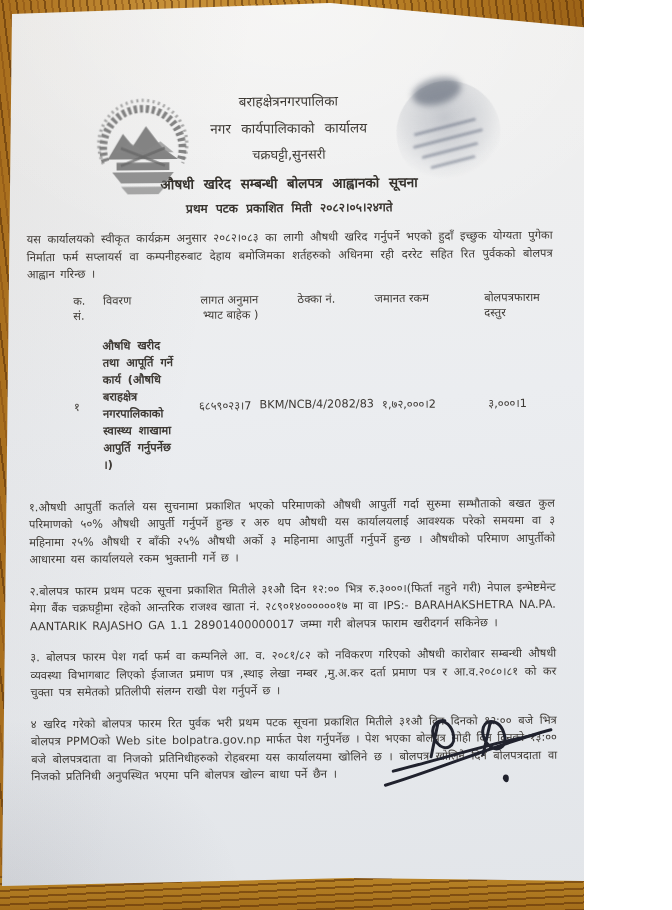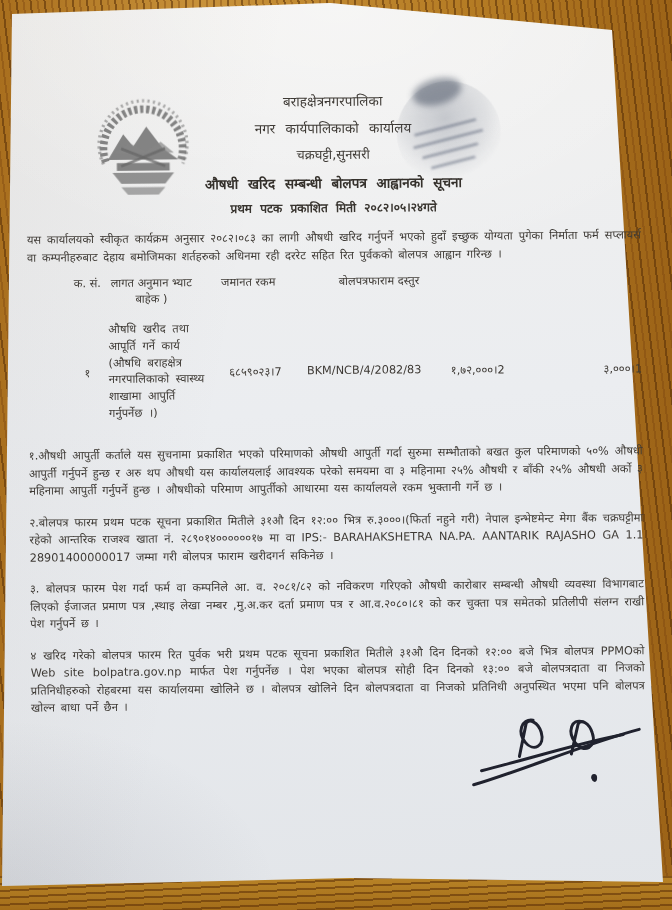--- a/index.html
+++ b/index.html
@@ -1,17 +1,17 @@
 <!DOCTYPE html>
 <html><head>
 <meta charset="utf-8">
 <style>
   html,body{margin:0;padding:0;}
   .photo{
-    position:relative;width:672px;height:910px;overflow:hidden;
+    position:relative;width:584px;height:910px;overflow:hidden;
     font-family:"DejaVu Sans",sans-serif;
     background:
       repeating-linear-gradient(83deg,
         rgba(84,44,6,.55) 0 2px, rgba(84,44,6,0) 2px 7px,
         rgba(120,66,14,.38) 7px 9px, rgba(120,66,14,0) 9px 14px),
       linear-gradient(90deg,#a96f1e,#c8923a 30%,#b57c24 70%,#9c6317);
   }
   .wood-bottom{
     position:absolute;left:0;right:0;bottom:0;height:34px;
     background:
@@ -50,29 +50,29 @@
   .stamp .ln{position:absolute;height:3px;border-radius:2px;background:rgba(60,70,95,.38);filter:blur(1px);}
   .stamp .ln1{left:26px;top:44px;width:64px;}
   .stamp .ln2{left:22px;top:56px;width:72px;}
   .stamp .ln3{left:28px;top:68px;width:58px;}
   .stamp .ln4{left:34px;top:80px;width:46px;}
   
   .intro{margin-top:13px;font-size:11.3px;line-height:1.55;text-align:justify;word-spacing:2px;}
   
   .tbl{margin:10px 0 0 46px;font-size:11.3px;}
   .trow{display:flex;gap:8px;}
-  .c-sn{width:28px;text-align:center;}
+  .c-sn{width:28px;text-align:left;}
   .c-desc{width:104px;text-align:left;}
-  .c-cost{width:84px;text-align:center;}
+  .c-cost{width:84px;text-align:right;}
   .c-con{width:128px;text-align:center;}
-  .c-dep{width:94px;text-align:center;}
-  .c-fee{width:88px;text-align:right;margin-left:28px;}
+  .c-dep{width:94px;text-align:left;}
+  .c-fee{width:88px;text-align:left;margin-left:28px;}
   .thead .cell{line-height:1.4;}
   .tbody{margin-top:14px;align-items:center;}
-  .tbody .c-desc{line-height:1.5;word-spacing:3px;}
+  .tbody .c-desc{line-height:1.5;word-spacing:3px;font-weight:bold;}
   
   .terms{margin-top:24px;}
   .term{font-size:11.3px;line-height:1.55;text-align:justify;word-spacing:2px;margin-bottom:14px;}
   
   .sig{position:absolute;right:4px;top:712px;width:170px;height:92px;}
 </style>
 </head>
 <body>
 
 <div class="photo">
@@ -109,21 +109,23 @@
       <div class="l3">चक्रघट्टी,सुनसरी</div>
       <div class="title">औषधी खरिद सम्बन्धी बोलपत्र आह्वानको सूचना</div>
       <div class="pub">प्रथम पटक प्रकाशित मिती २०८२।०५।२४गते</div>
     </div>
 
     <div class="intro">यस कार्यालयको स्वीकृत कार्यक्रम अनुसार २०८२।०८३ का लागी औषधी खरिद गर्नुपर्ने भएको हुदाँ इच्छुक योग्यता पुगेका निर्माता फर्म सप्लायर्स वा कम्पनीहरुबाट देहाय बमोजिमका शर्तहरुको अधिनमा रही दररेट सहित रित पुर्वकको बोलपत्र आह्वान गरिन्छ ।</div>
 
     <div class="tbl">
       <div class="trow thead">
         <div class="cell c-sn">क. सं.</div>
+        <div class="cell c-desc">विवरण</div>
         <div class="cell c-cost">लागत अनुमान भ्याट बाहेक )</div>
+        <div class="cell c-con">ठेक्का नं.</div>
         <div class="cell c-dep">जमानत रकम</div>
         <div class="cell c-fee">बोलपत्रफाराम दस्तुर</div>
       </div>
       <div class="trow tbody">
         <div class="cell c-sn">१</div>
         <div class="cell c-desc">औषधि खरीद तथा आपूर्ति गर्ने कार्य (औषधि बराहक्षेत्र नगरपालिकाको स्वास्थ्य शाखामा आपुर्ति गर्नुपर्नेछ ।)</div>
         <div class="cell c-cost">६८५९०२३।7</div>
         <div class="cell c-con">BKM/NCB/4/2082/83</div>
         <div class="cell c-dep">१,७२,०००।2</div>
         <div class="cell c-fee">३,०००।1</div>

